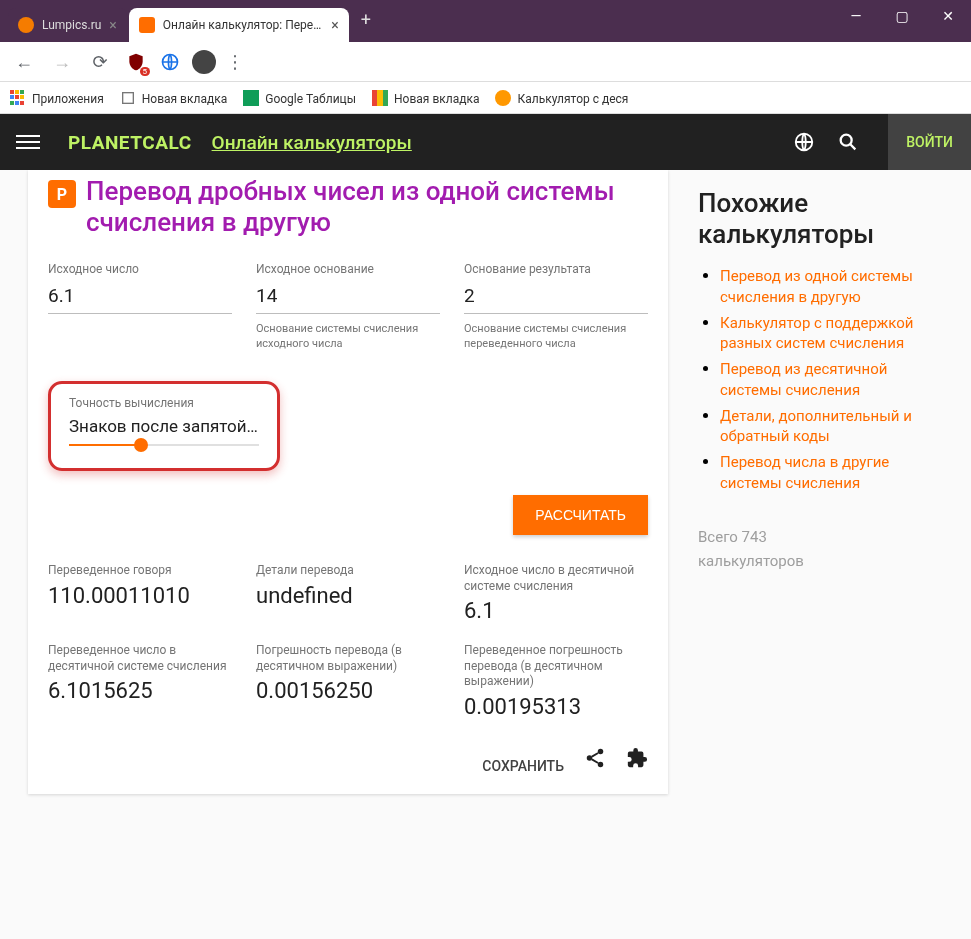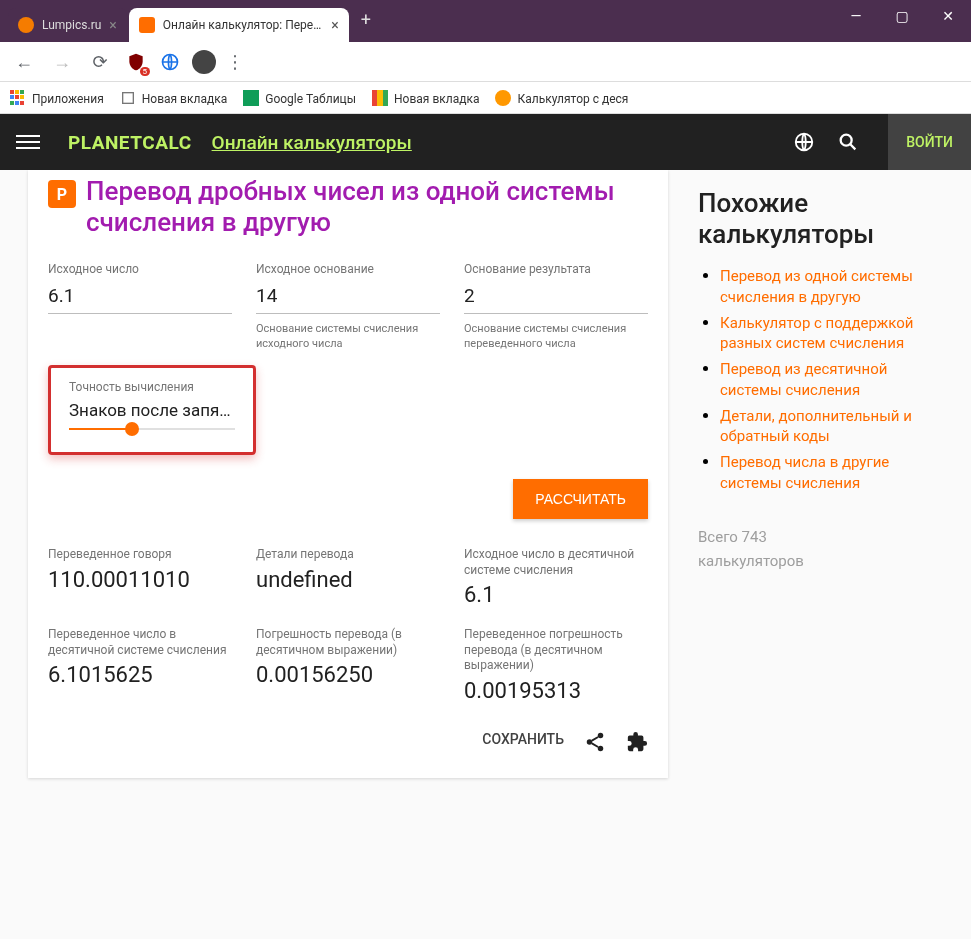--- a/index.html
+++ b/index.html
@@ -59,36 +59,36 @@
 .calc-title { display: flex; align-items: flex-start; padding-top: 6px; padding-bottom: 10px; }
 .calc-title-icon { width: 28px; height: 28px; background: #ff6d00; border-radius: 4px; color: #fff; display: flex; align-items: center; justify-content: center; font-weight: bold; font-size: 16px; margin-right: 10px; margin-top: 4px; flex-shrink: 0; }
 .calc-title-text { font-size: 26px; font-weight: 500; color: #a21caf; line-height: 1.2; }
 
 .input-row { display: flex; gap: 24px; margin-top: 14px; }
 .input-field { flex: 1; }
 .field-label { font-size: 12px; color: #757575; margin-bottom: 4px; }
 .field-value { font-size: 19px; color: #212121; padding: 4px 0 6px 0; border-bottom: 1px solid #bdbdbd; }
 .field-hint { font-size: 11px; color: #757575; margin-top: 8px; line-height: 1.3; }
 
-.precision-box { border: 3px solid #d32f2f; border-radius: 4px; padding: 12px 18px 22px 18px; margin-top: 14px; width: 208px; box-shadow: 0 4px 10px rgba(211,47,47,0.3); position: relative; }
+.precision-box { border: 3px solid #d32f2f; border-radius: 14px; padding: 12px 18px 22px 18px; margin-top: 30px; width: 232px; box-shadow: 0 4px 10px rgba(211,47,47,0.3); position: relative; }
 .precision-label { font-size: 12px; color: #757575; margin-bottom: 6px; }
 .precision-text { font-size: 17px; color: #212121; margin-bottom: 8px; white-space: nowrap; overflow: hidden; text-overflow: ellipsis; }
 .slider-track { height: 2px; background: #e0e0e0; position: relative; }
 .slider-fill { position: absolute; left: 0; width: 38%; height: 2px; background: #ff6d00; }
 .slider-thumb { position: absolute; left: 38%; top: -6px; width: 14px; height: 14px; background: #ff6d00; border-radius: 50%; transform: translateX(-50%); }
 
 .calc-btn-row { display: flex; justify-content: flex-end; margin-top: 24px; }
 .calc-btn { background: #ff6d00; color: #fff; padding: 12px 22px; font-size: 14px; font-weight: 500; border: none; box-shadow: 0 2px 4px rgba(0,0,0,0.2); }
 
 .results-grid { display: grid; grid-template-columns: 1fr 1fr 1fr; gap: 20px 24px; margin-top: 28px; }
 .result-item { }
 .result-label { font-size: 12px; color: #757575; line-height: 1.3; margin-bottom: 4px; }
 .result-value { font-size: 22px; color: #212121; }
 
-.card-footer { display: flex; justify-content: flex-end; align-items: flex-start; gap: 20px; margin-top: 28px; color: #424242; }
+.card-footer { display: flex; justify-content: flex-end; align-items: flex-end; gap: 20px; margin-top: 28px; color: #424242; }
 .save-btn { font-size: 14px; font-weight: 500; color: #424242; }
 .share-icon, .puzzle-icon { font-size: 20px; }
 
 .theory-text { font-size: 17px; color: #212121; line-height: 1.5; padding: 8px 4px 0 4px; }
 
 .side-title { font-size: 26px; font-weight: 500; color: #212121; margin-top: 18px; margin-bottom: 16px; line-height: 1.2; }
 .side-list { list-style: disc; padding-left: 22px; }
 .side-list li { margin-bottom: 6px; }
 .side-list a { color: #ff6d00; text-decoration: none; font-size: 15px; line-height: 1.35; }
 .side-footer { color: #9e9e9e; font-size: 15px; margin-top: 32px; line-height: 1.6; }

